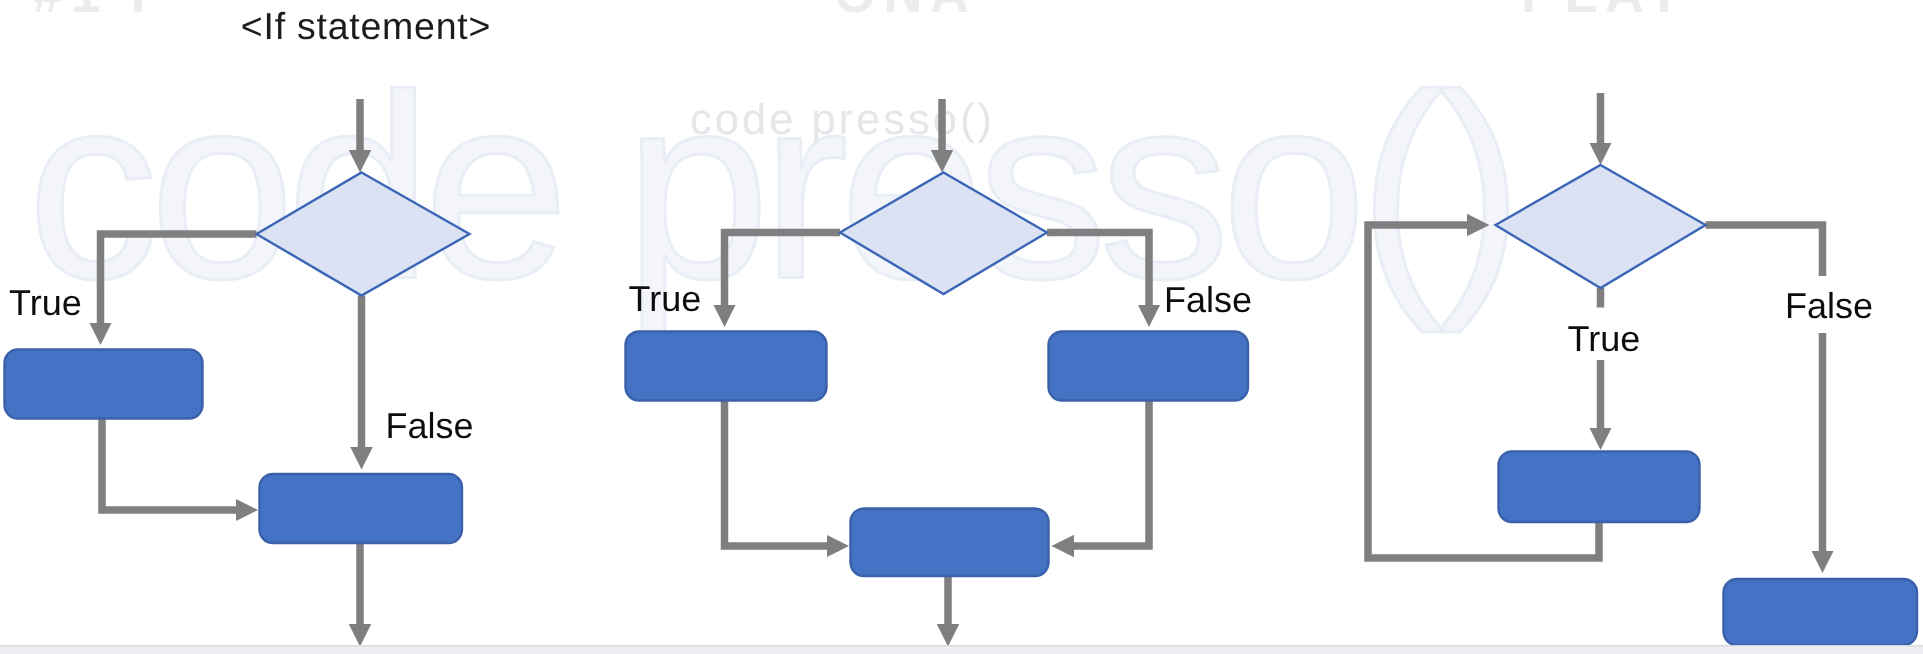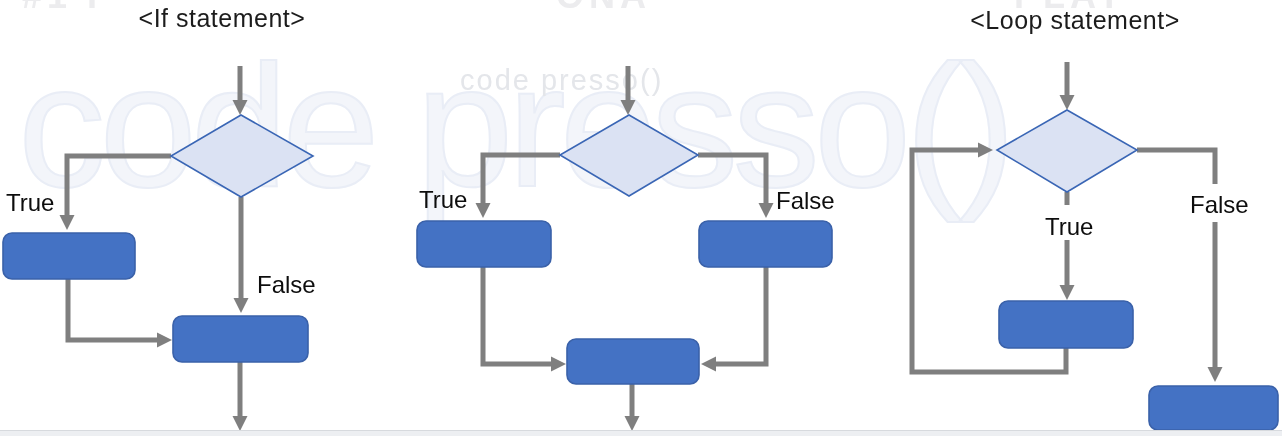--- a/index.html
+++ b/index.html
@@ -94,22 +94,21 @@
       <path class="conn" d="M1067,240 L1067,286" marker-end="url(#ah)"></path>
       <path class="conn" d="M1066,348 L1066,372 L912,372 L912,150 L979,150" marker-end="url(#ah)"></path>
       <path class="conn" d="M1137,150 L1215,150 L1215,184"></path>
       <path class="conn" d="M1215,222 L1215,368" marker-end="url(#ah)"></path>
       <polygon class="decision" points="1067,110 1137,150 1067,192 997,150"></polygon>
       <rect class="process" x="999" y="301" width="134" height="47" rx="9"></rect>
       <rect class="process" x="1149" y="386" width="129" height="44" rx="9"></rect>
     </g>
   </svg>
 
-  <div class="title" style="left:102px;width:240px;">&lt;If statement&gt;</div>
-  <div class="title" style="left:950px;width:250px;top:6px;">&lt;Loop statement&gt;</div>
+  <div class="title" style="left:124px;width:240px;">&lt;If statement&gt;</div>
 
   <div class="branch-label" style="left:6px;top:189px;">True</div>
   <div class="branch-label" style="left:257px;top:271px;">False</div>
 
   <div class="branch-label" style="left:419px;top:186px;">True</div>
   <div class="branch-label" style="left:776px;top:187px;">False</div>
 
   <div class="branch-label" style="left:1045px;top:213px;">True</div>
   <div class="branch-label" style="left:1190px;top:191px;">False</div>
 

